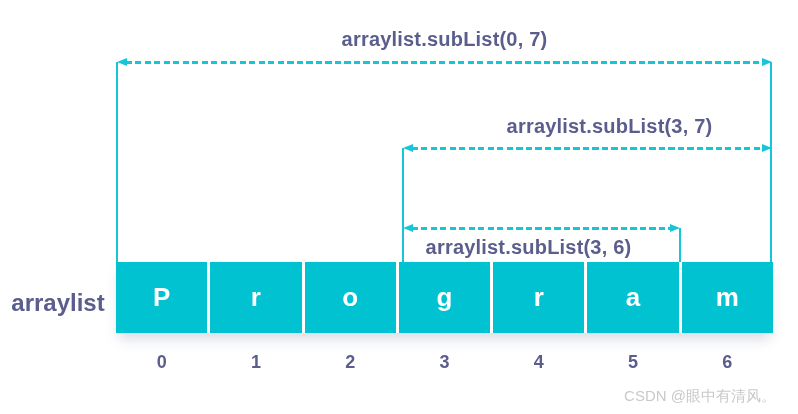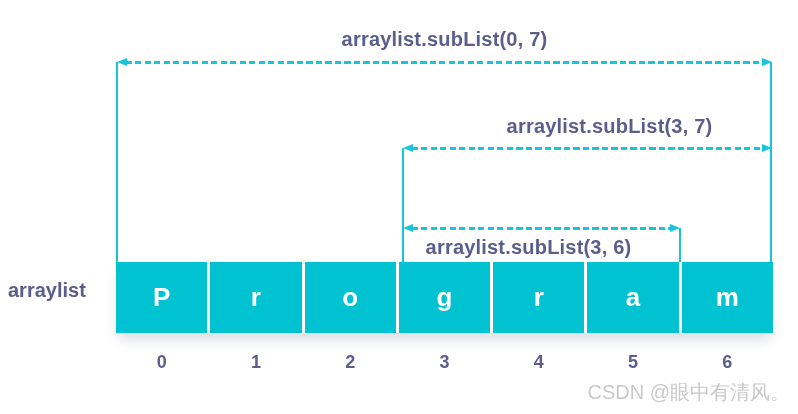--- a/index.html
+++ b/index.html
@@ -43,24 +43,24 @@
   .v-line {
     position: absolute;
     width: 2px;
     background: var(--arrow, #16c5d8);
   }
 
   
   .array-label {
     position: absolute;
     left: 8px;
-    top: 279px;
+    top: 289px;
     width: 100px;
-    text-align: left;
-    font-size: 20px;
+    text-align: center;
+    font-size: 24px;
     font-weight: bold;
     color: var(--text, #5b5e8d);
   }
   .cells-row {
     position: absolute;
     left: 116px;
     top: 262px;
     width: 657px;
     height: 71px;
     display: flex;
@@ -89,23 +89,23 @@
     flex: 1;
     text-align: center;
     font-size: 18px;
     font-weight: bold;
     color: var(--text, #5b5e8d);
   }
 
   
   .watermark {
     position: absolute;
-    right: 8px;
+    right: 22px;
     bottom: 8px;
-    font-size: 20px;
+    font-size: 15px;
     color: var(--watermark, #c9c9c9);
     text-shadow: 1px 1px 1px #ffffff;
   }
 </style>
 </head>
 <body>
 
 <div id="stage">
 
   <div class="sub-label" style="left:117px; top:28px; width:655px;">arraylist.subList(0, 7)</div>

